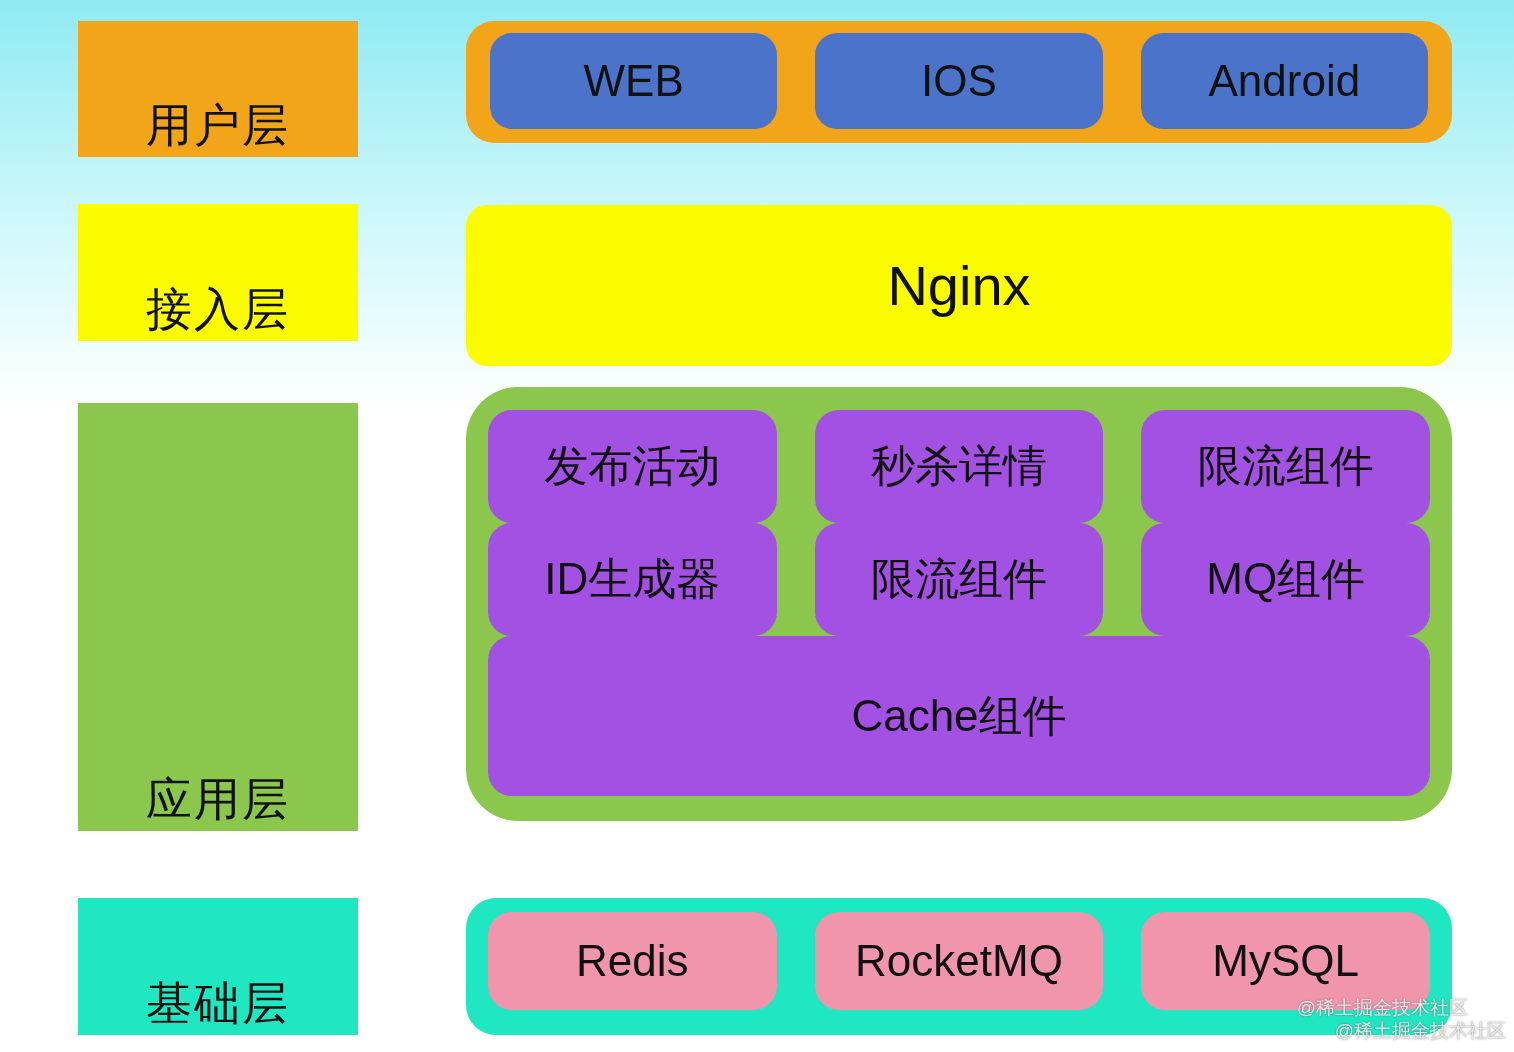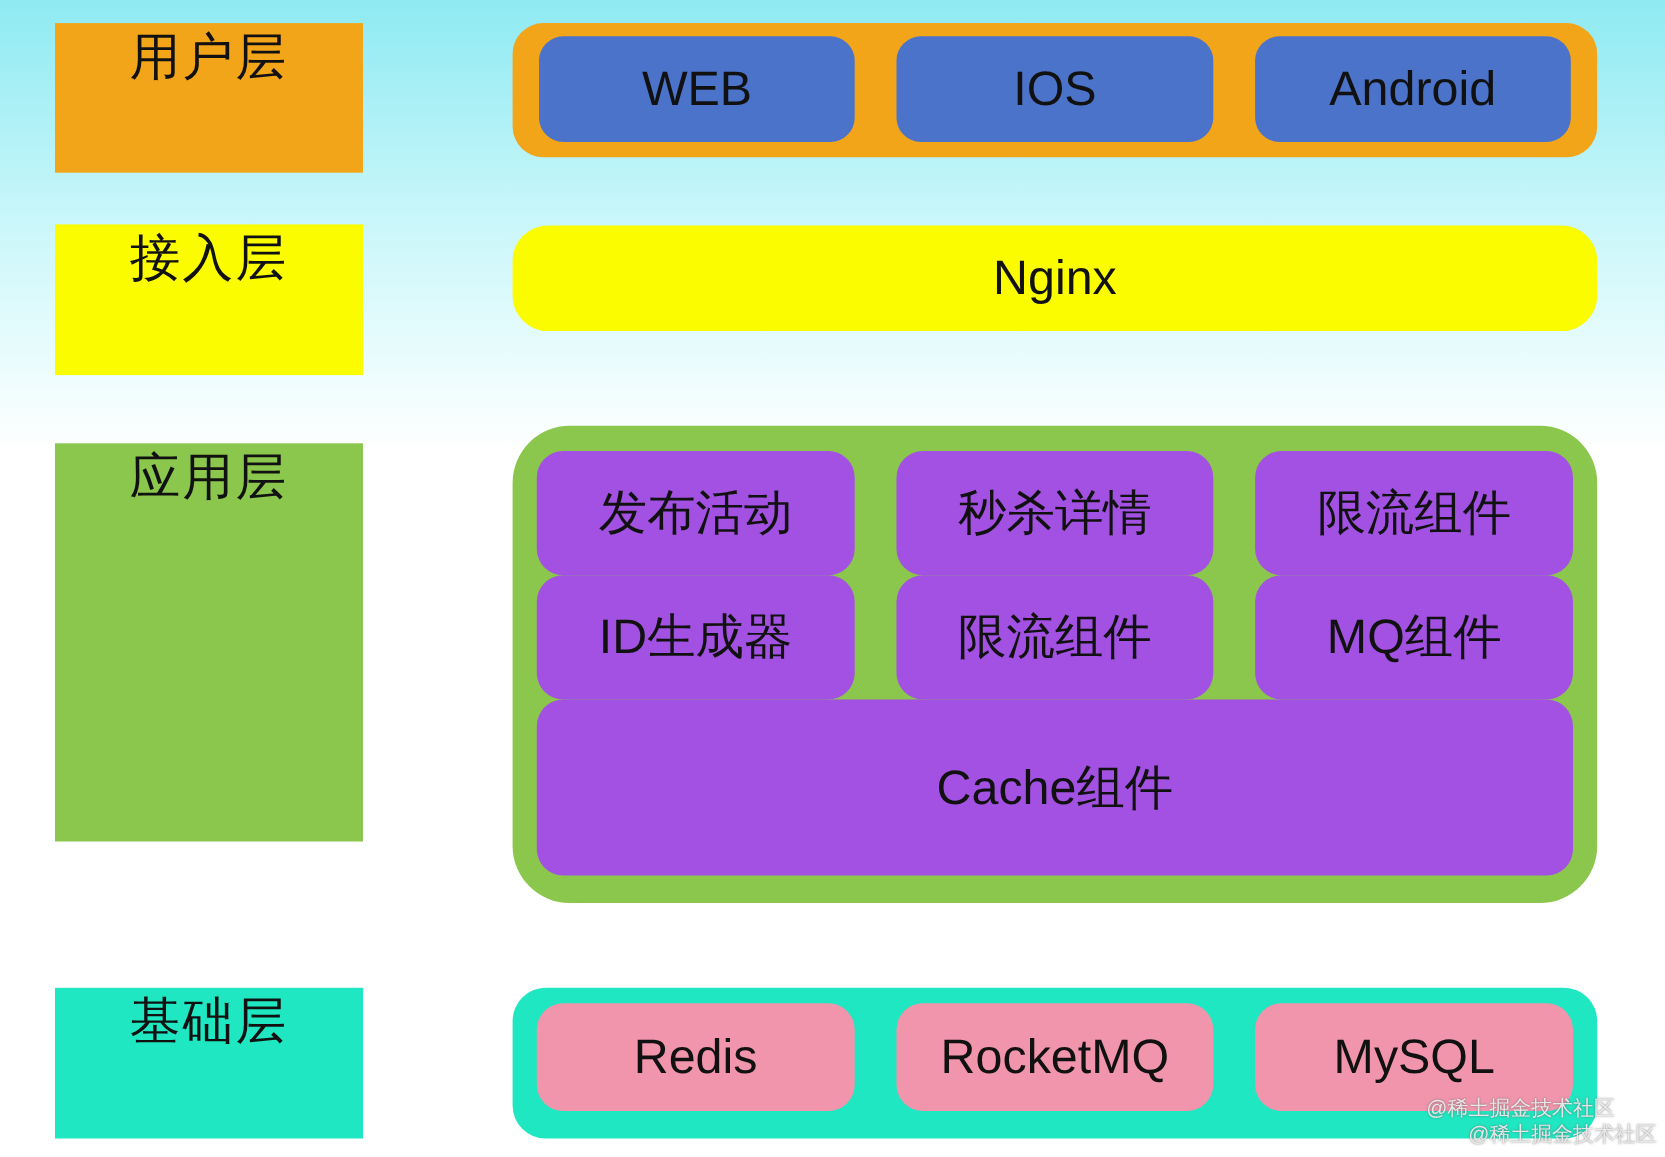--- a/index.html
+++ b/index.html
@@ -15,56 +15,57 @@
     background: linear-gradient(180deg,
       var(--background_top, #8FEAF2) 0%,
       #ccf7fa 20%,
       #ffffff 39%,
       #ffffff 100%);
     color: var(--text, #111111);
   }
   .box {
     position: absolute;
     display: flex;
-    align-items: flex-start;
+    align-items: flex-end;
     justify-content: center;
     box-sizing: border-box;
+    margin-left: 28px;
   }
   .label-box {
     left: 50px;
     width: 280px;
     font-size: 46px;
     letter-spacing: 2px;
   }
   .label-user  { top: 21px;  height: 136px; background: var(--user_accent, #F3A51A); }
   .label-access{ top: 204px; height: 137px; background: var(--access_accent, #FCFC00); }
-  .label-app   { top: 403px; height: 362px; background: var(--app_accent, #8BC74D); }
+  .label-app   { top: 403px; height: 428px; background: var(--app_accent, #8BC74D); }
   .label-infra { top: 898px; height: 137px; background: var(--infra_accent, #1FE7C2); }
 
   .container {
     position: absolute;
     left: 466px;
     width: 986px;
     box-sizing: border-box;
     display: flex;
   }
   .cont-user {
     top: 21px; height: 122px;
     background: var(--user_accent, #F3A51A);
     border-radius: 28px;
     padding: 12px 24px 14px 24px;
     gap: 38px;
   }
   .cont-access {
-    top: 205px; height: 96px;
+    top: 205px; height: 161px;
     background: var(--access_accent, #FCFC00);
-    border-radius: 32px;
+    border-radius: 21px;
     align-items: center;
     justify-content: center;
-    font-size: 44px;
+    font-size: 56px;
   }
   .cont-app {
     top: 387px; height: 434px;
     background: var(--app_accent, #8BC74D);
     border-radius: 52px;
     padding: 23px 22px 25px 22px;
     flex-direction: column;
     justify-content: flex-start;
   }
   .cont-infra {

